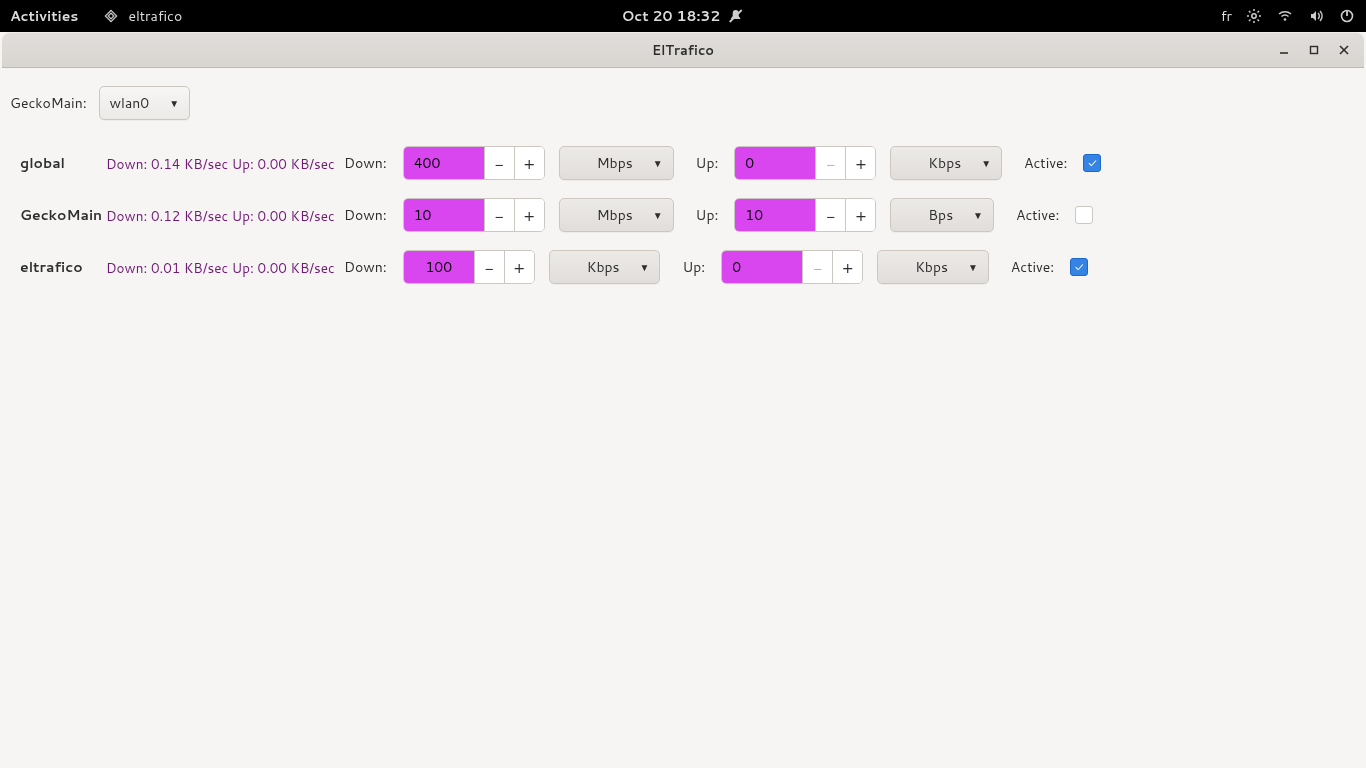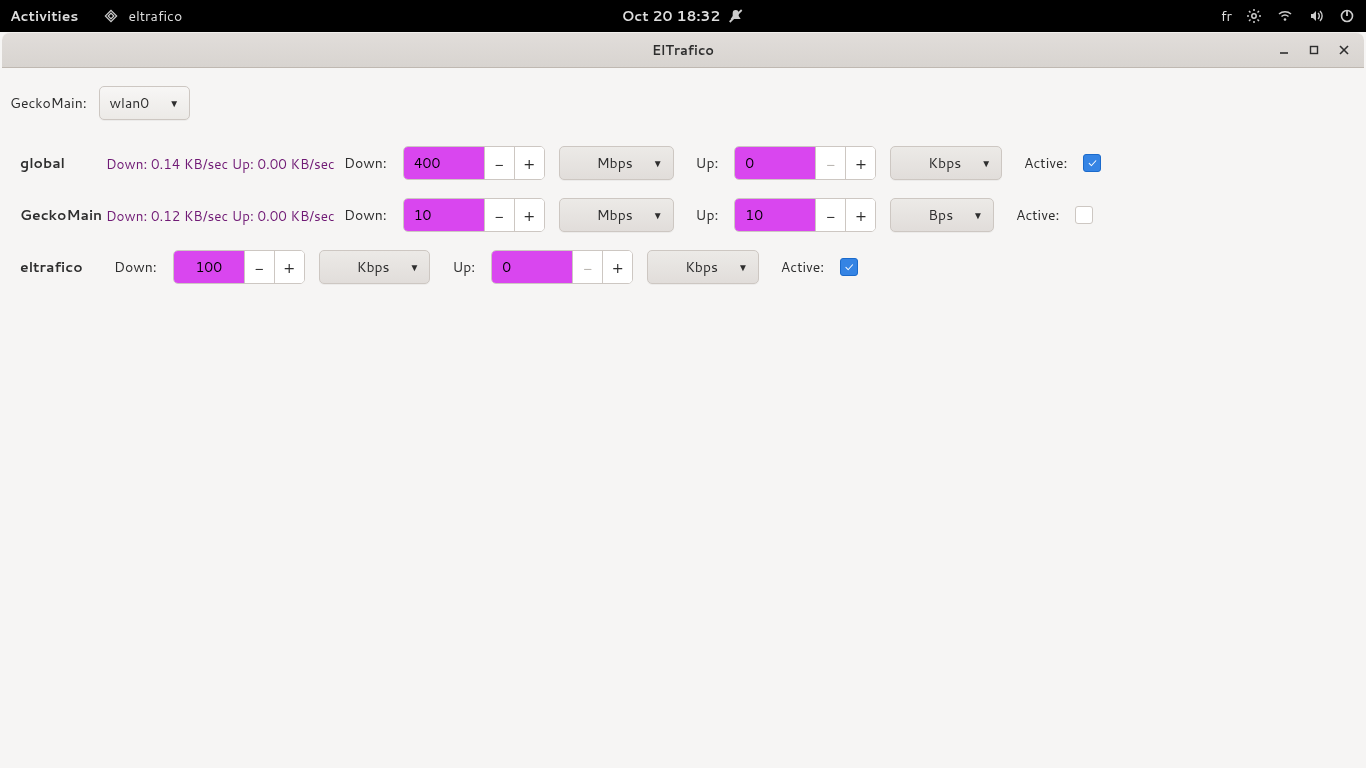--- a/index.html
+++ b/index.html
@@ -202,20 +202,21 @@
     <div class="combo combo-raised gap-sm">
       <span>Bps</span>
       <span class="caret">▼</span>
     </div>
     <span class="label-active">Active:</span>
     <span class="check unchecked"></span>
   </div>
 
   <div class="row">
     <span class="name">eltrafico</span>
+    <span class="stats">Down: 0.01 KB/sec Up: 0.00 KB/sec</span>
     <span class="label-down">Down:</span>
     <div class="spin gap-sm">
       <input type="text" class="narrow" value="100" style="">
       <span class="spin-btn">−</span>
       <span class="spin-btn">+</span>
     </div>
     <div class="combo combo-raised gap-sm">
       <span>Kbps</span>
       <span class="caret">▼</span>
     </div>

